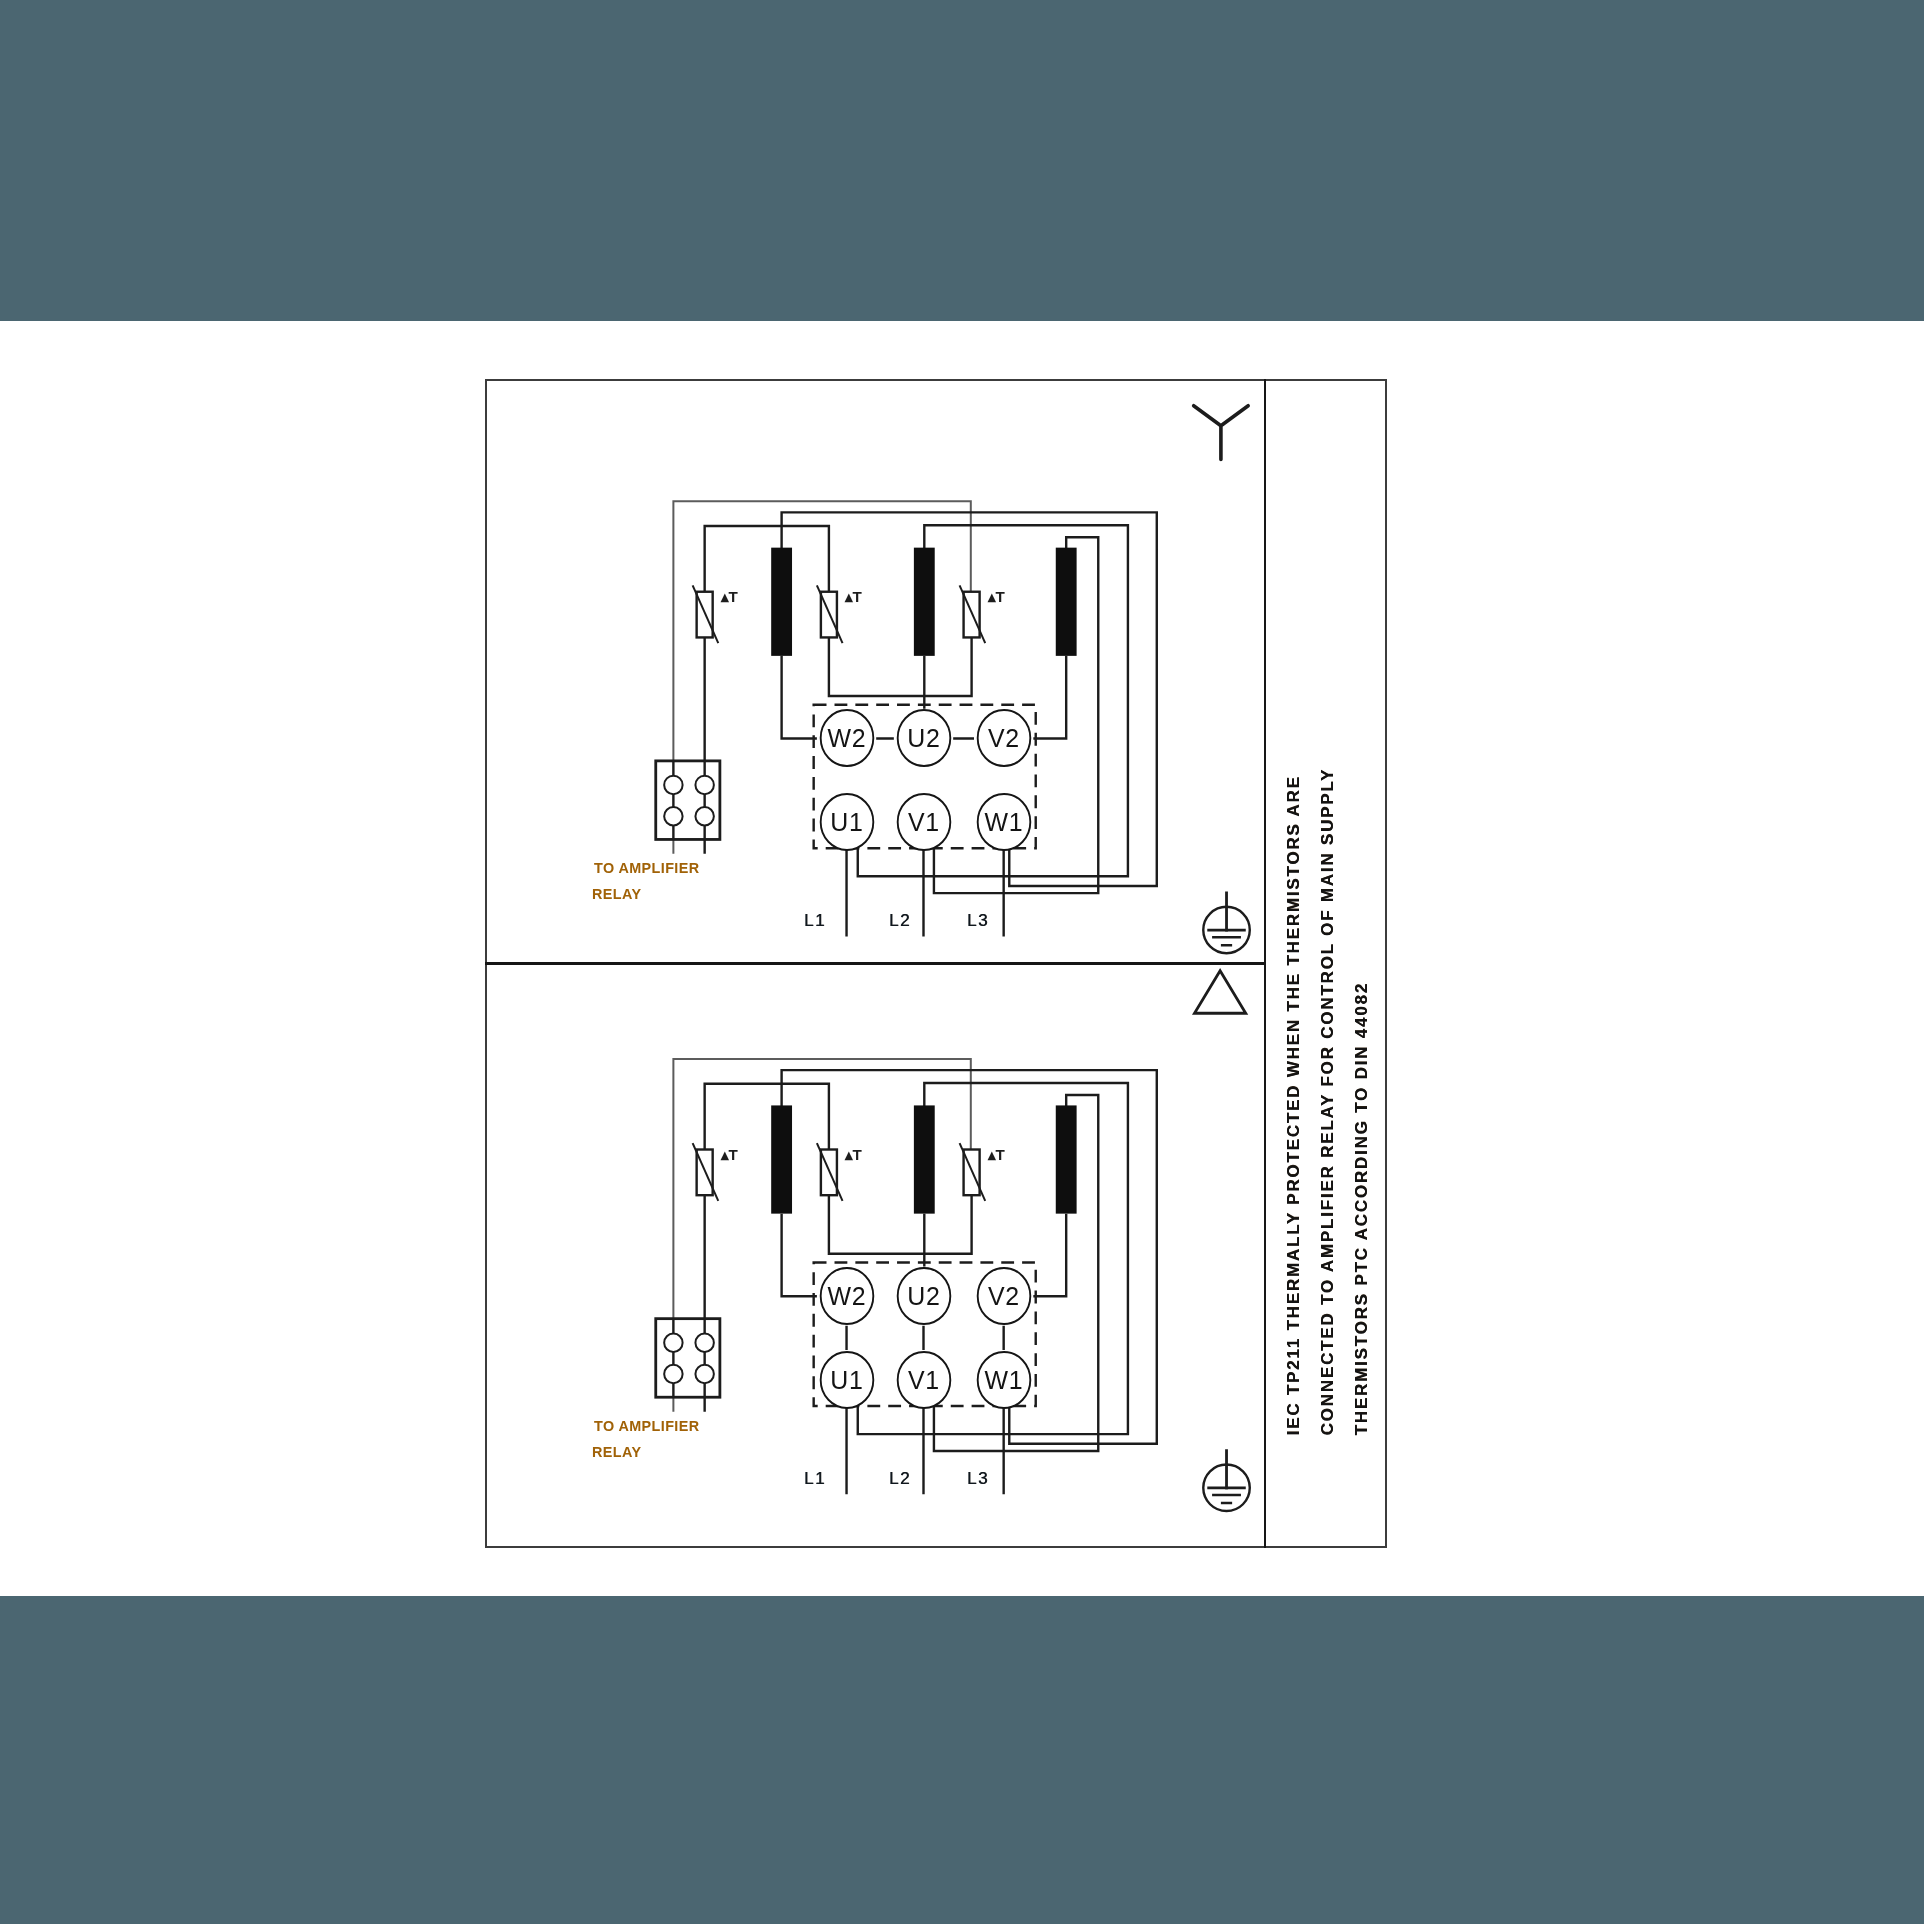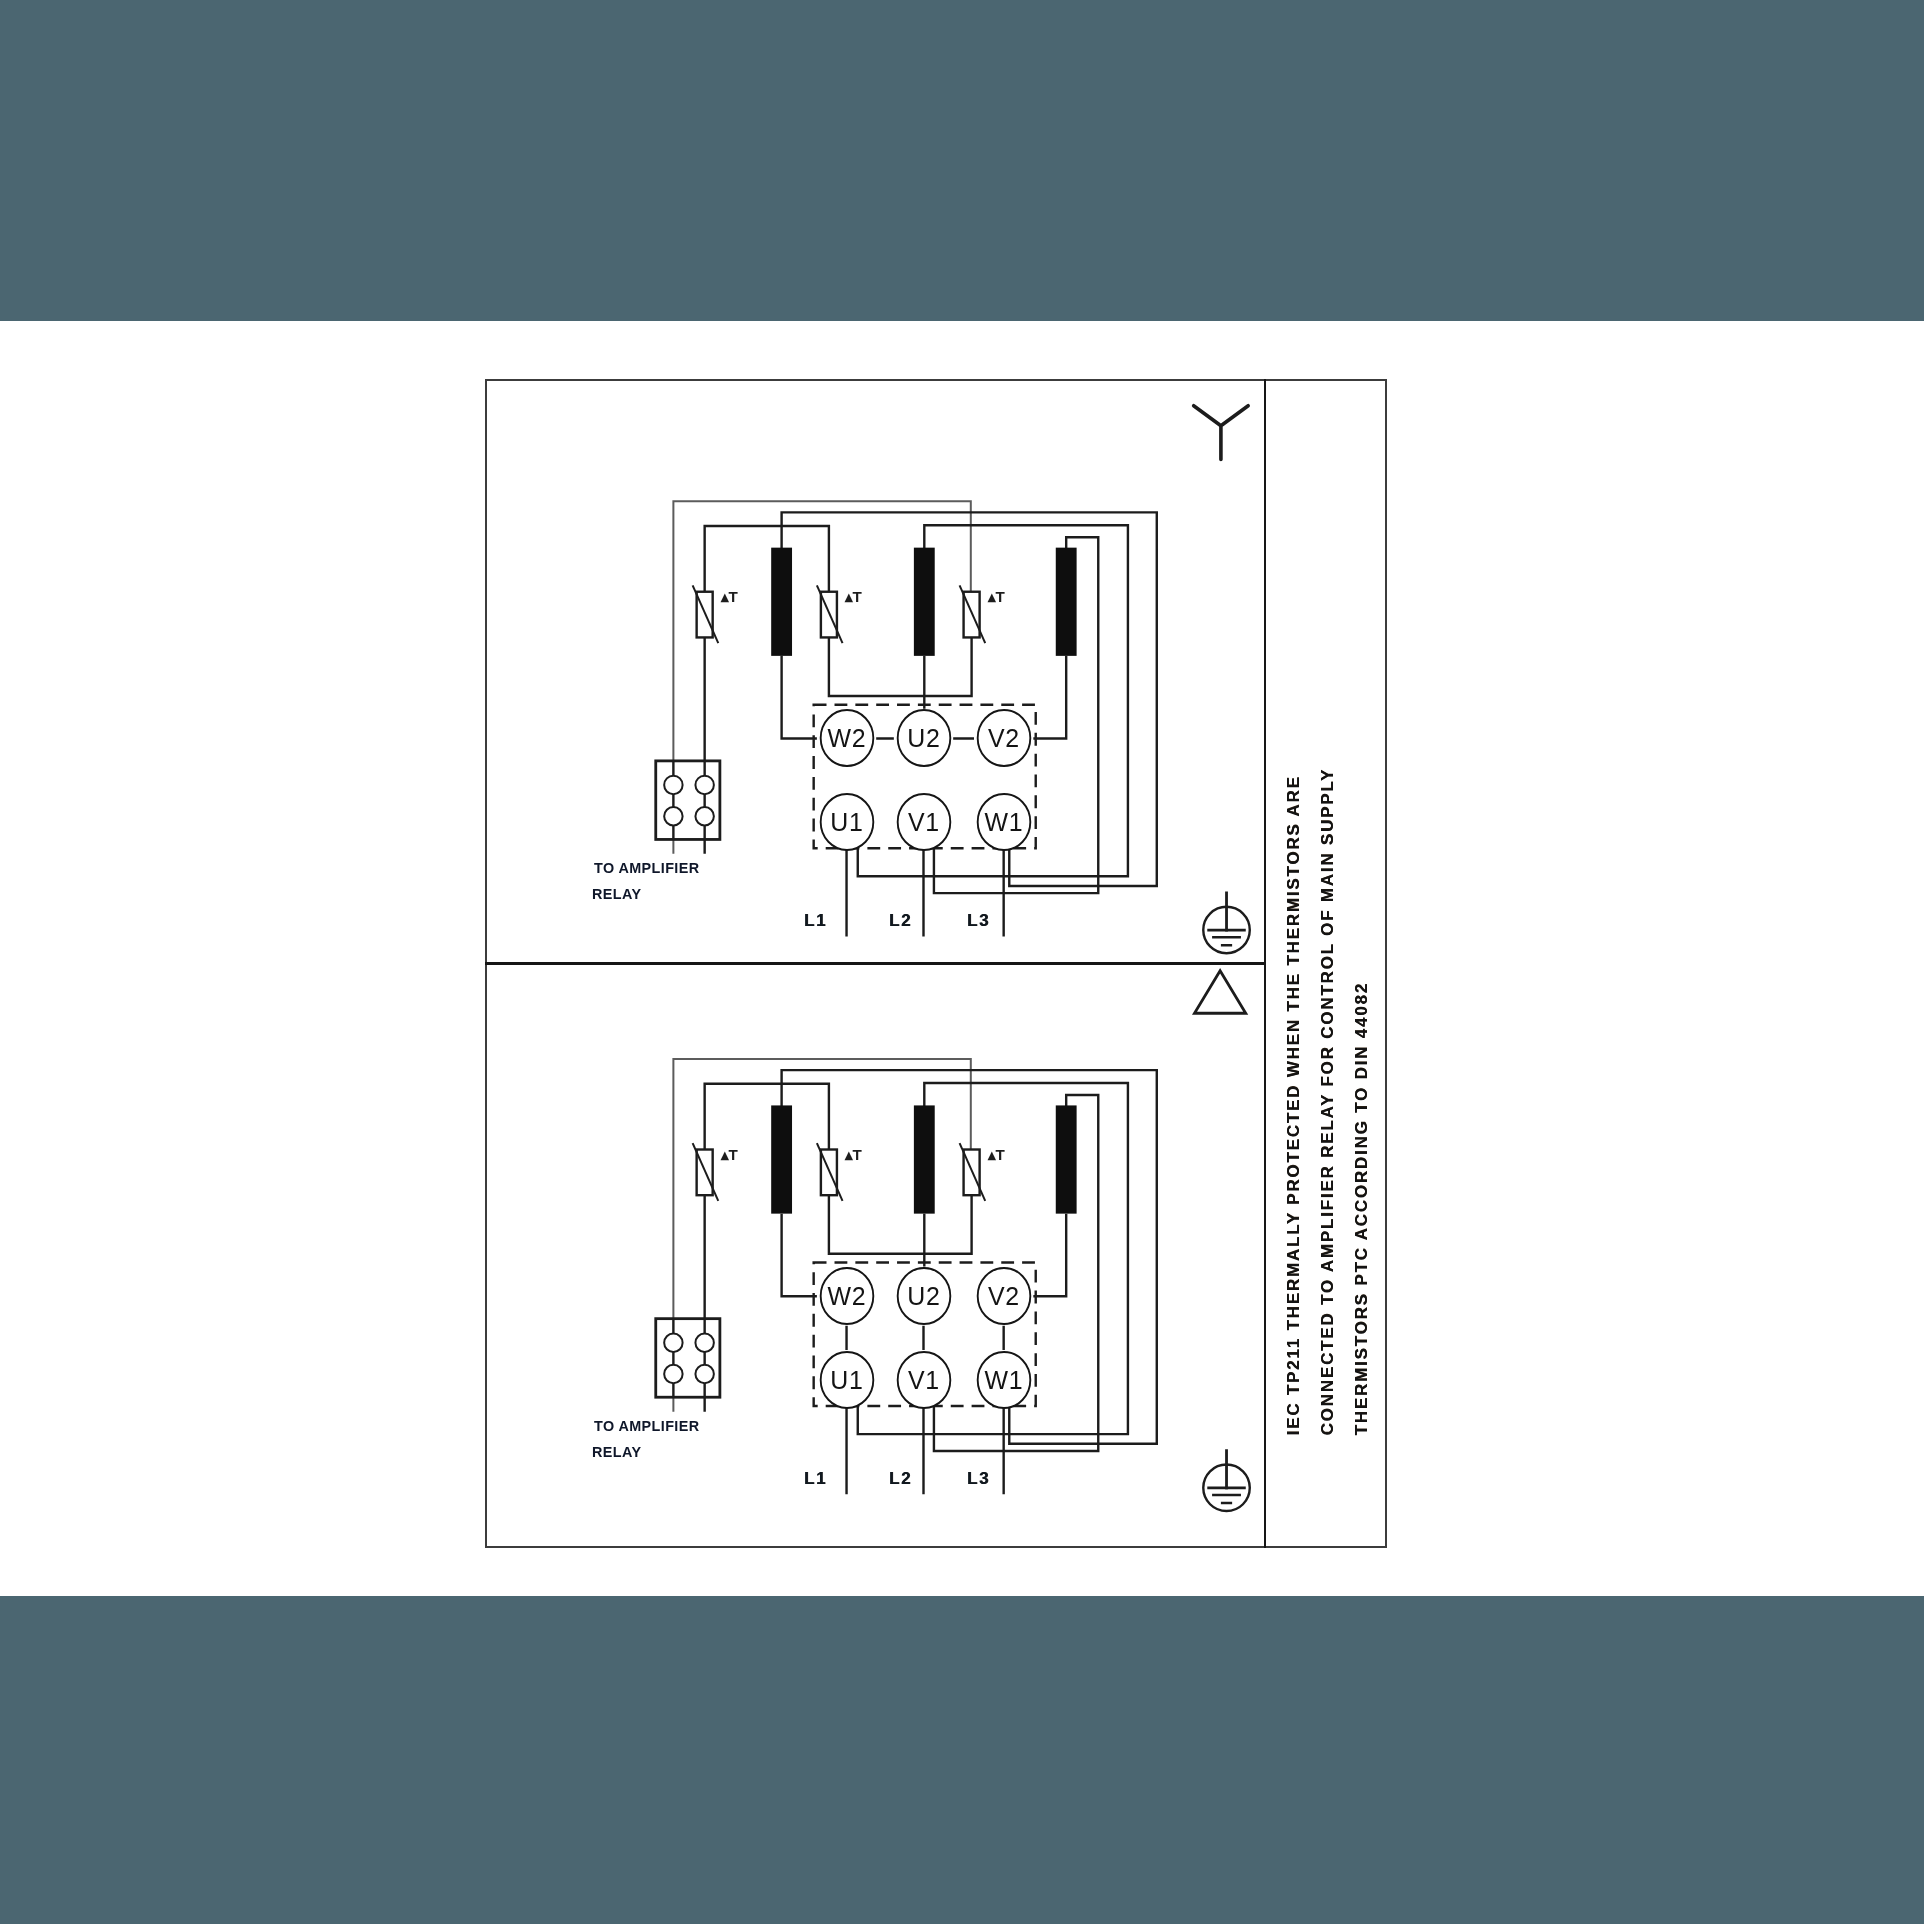--- a/index.html
+++ b/index.html
@@ -27,26 +27,26 @@
 
   .ov { position:absolute; }
   .term {
     width:58px; height:58px; box-sizing:border-box;
     border:2.8px solid #151515; border-radius:50%; background:#fff;
     display:flex; align-items:center; justify-content:center;
     font-size:26.5px; letter-spacing:0.8px; color:#141414;
     transform:scaleX(.94);
   }
   .llab {
-    width:38px; font-size:17px; font-weight:bold; letter-spacing:1.6px;
+    width:38px; font-size:17px; font-weight:normal; letter-spacing:1.6px;
     color:#10181f; text-shadow:0.4px 0 #2a2a2a;
   }
   .relay-line {
     font-size:14.4px; font-weight:bold; letter-spacing:0.4px;
-    color:#0f172a; white-space:nowrap; transform:scaleY(.96);
+    color:#a16207; white-space:nowrap; transform:scaleY(.96);
   }
   .thlab { font-size:15.2px; font-weight:bold; color:#1d1d1d; white-space:nowrap; }
 
   .note-block {
     position:absolute; left:994px; top:1052px; width:666px; height:101px;
     transform:rotate(-90deg);
     font-size:17px; font-weight:bold; letter-spacing:1.8px; line-height:34px;
     color:#131313; white-space:nowrap; text-shadow:0.4px 0 #3a2a18;
   }
 </style>

